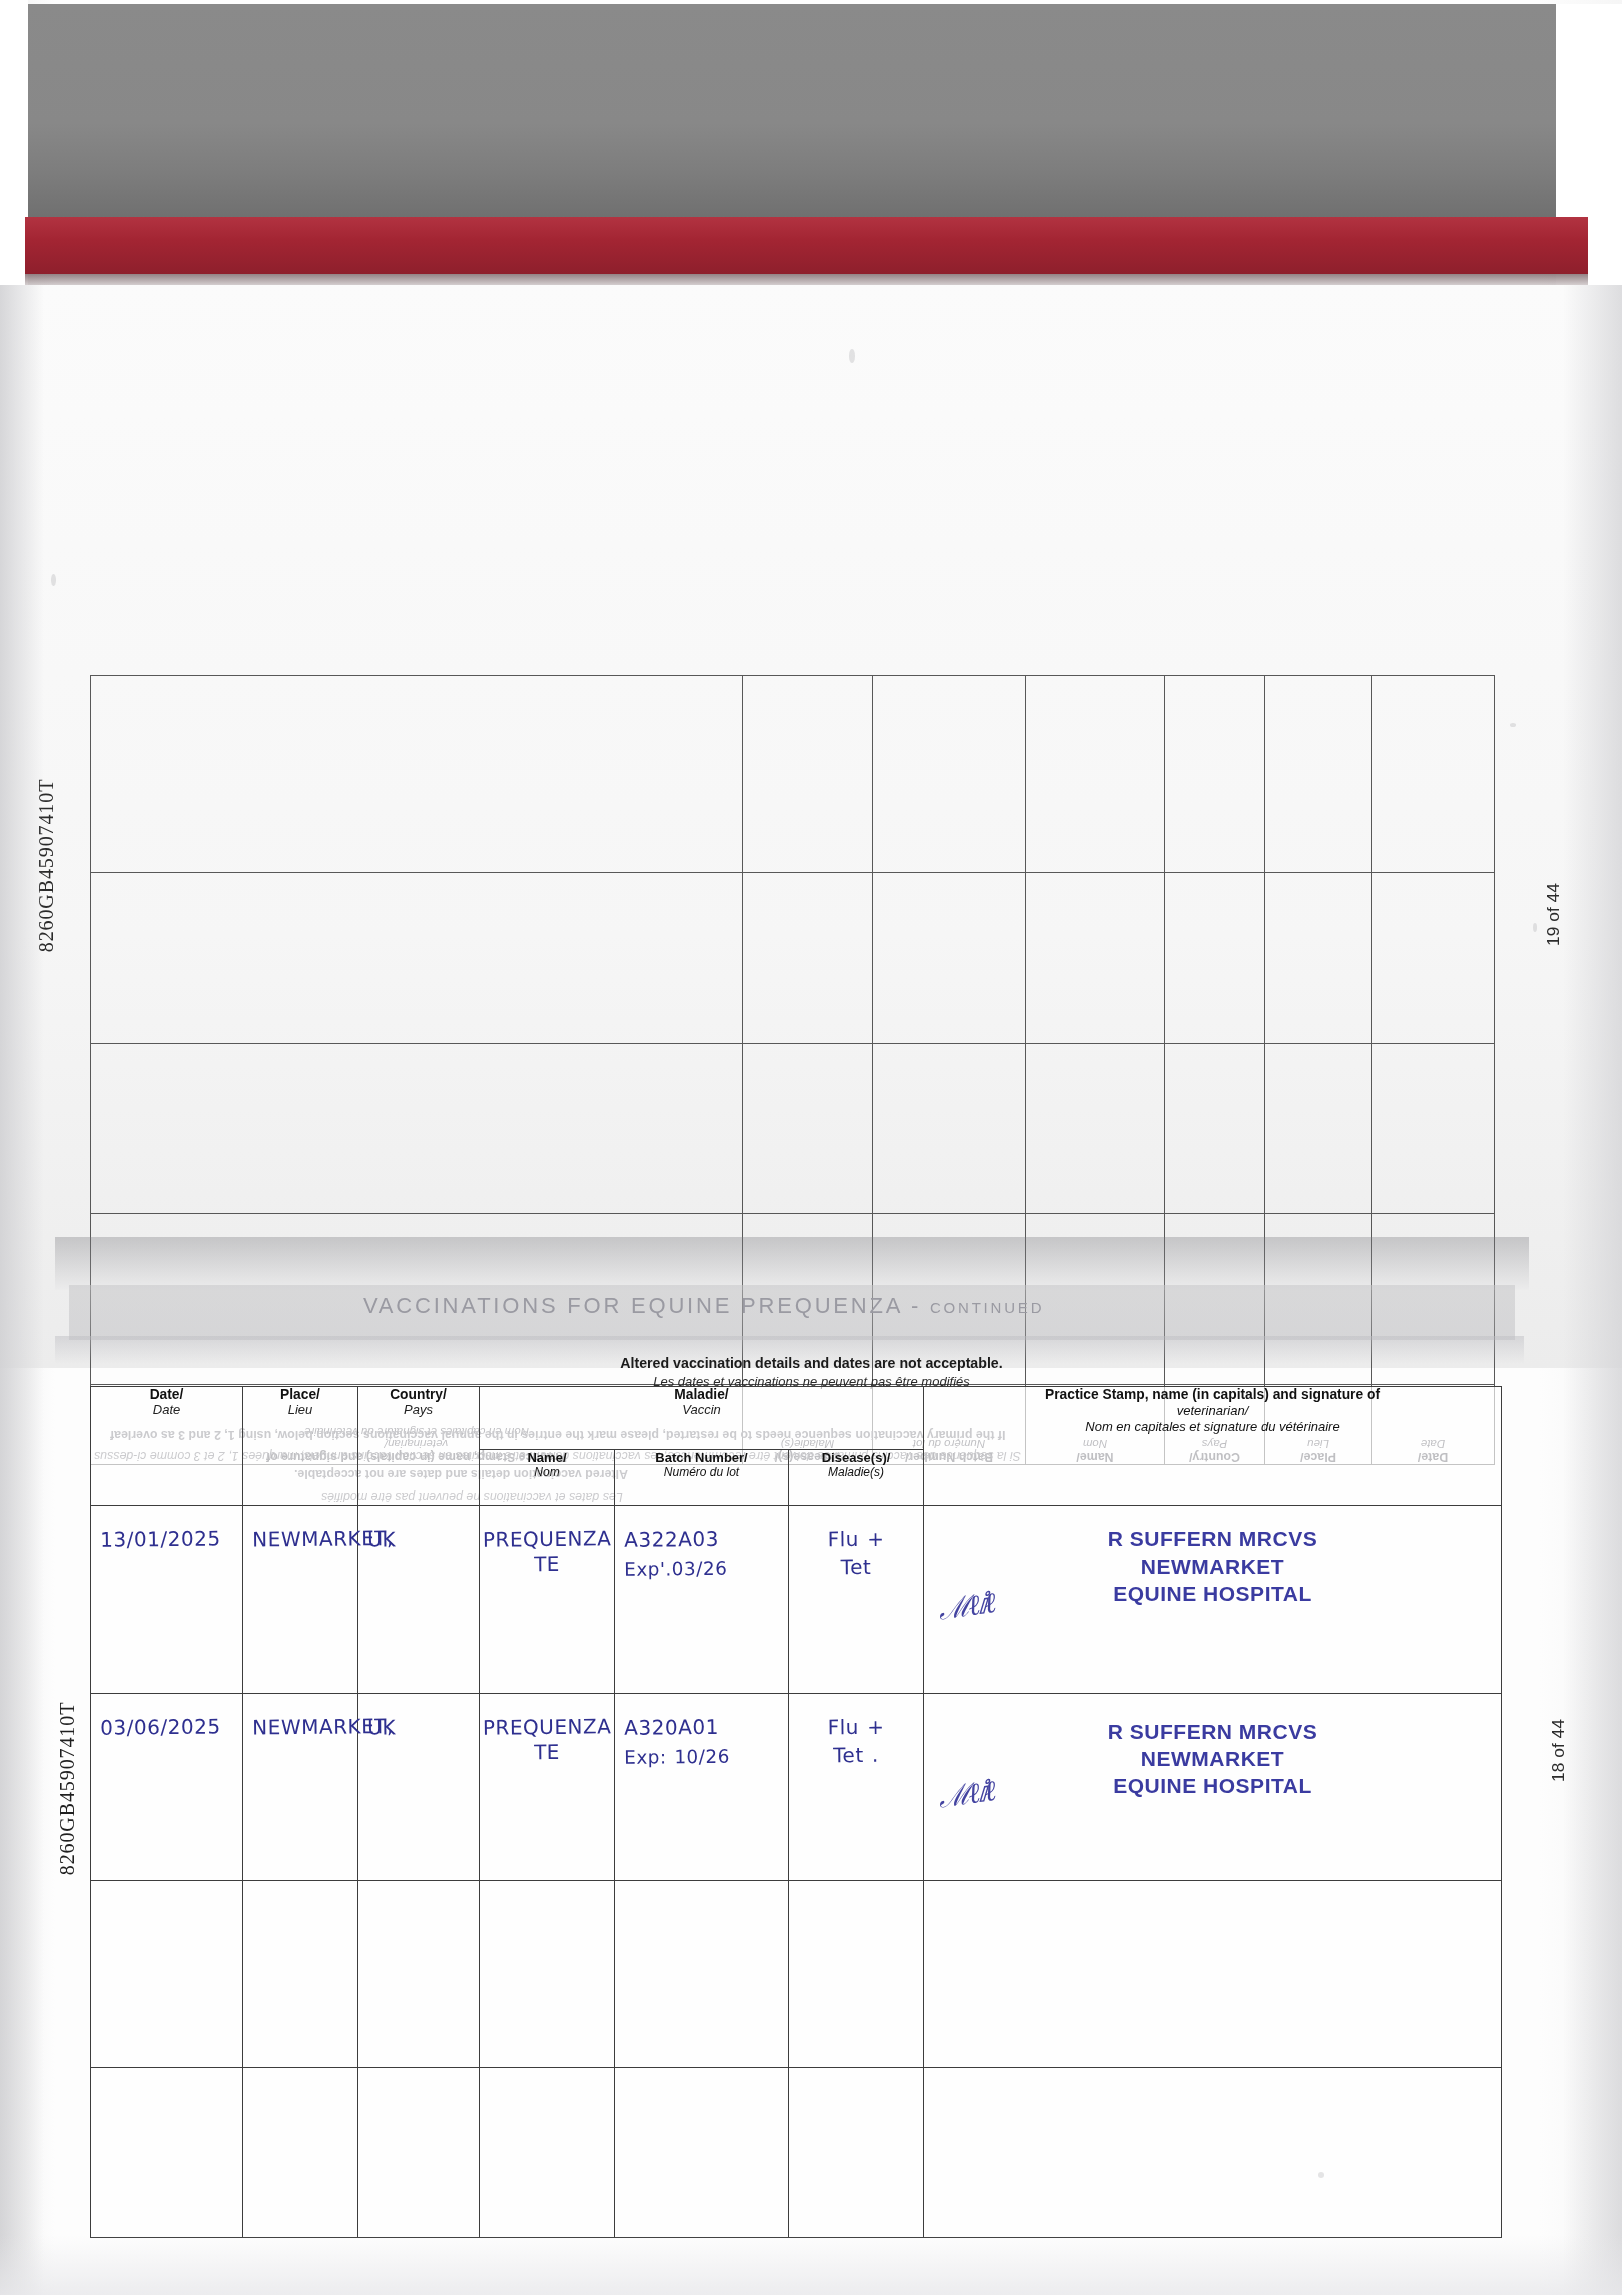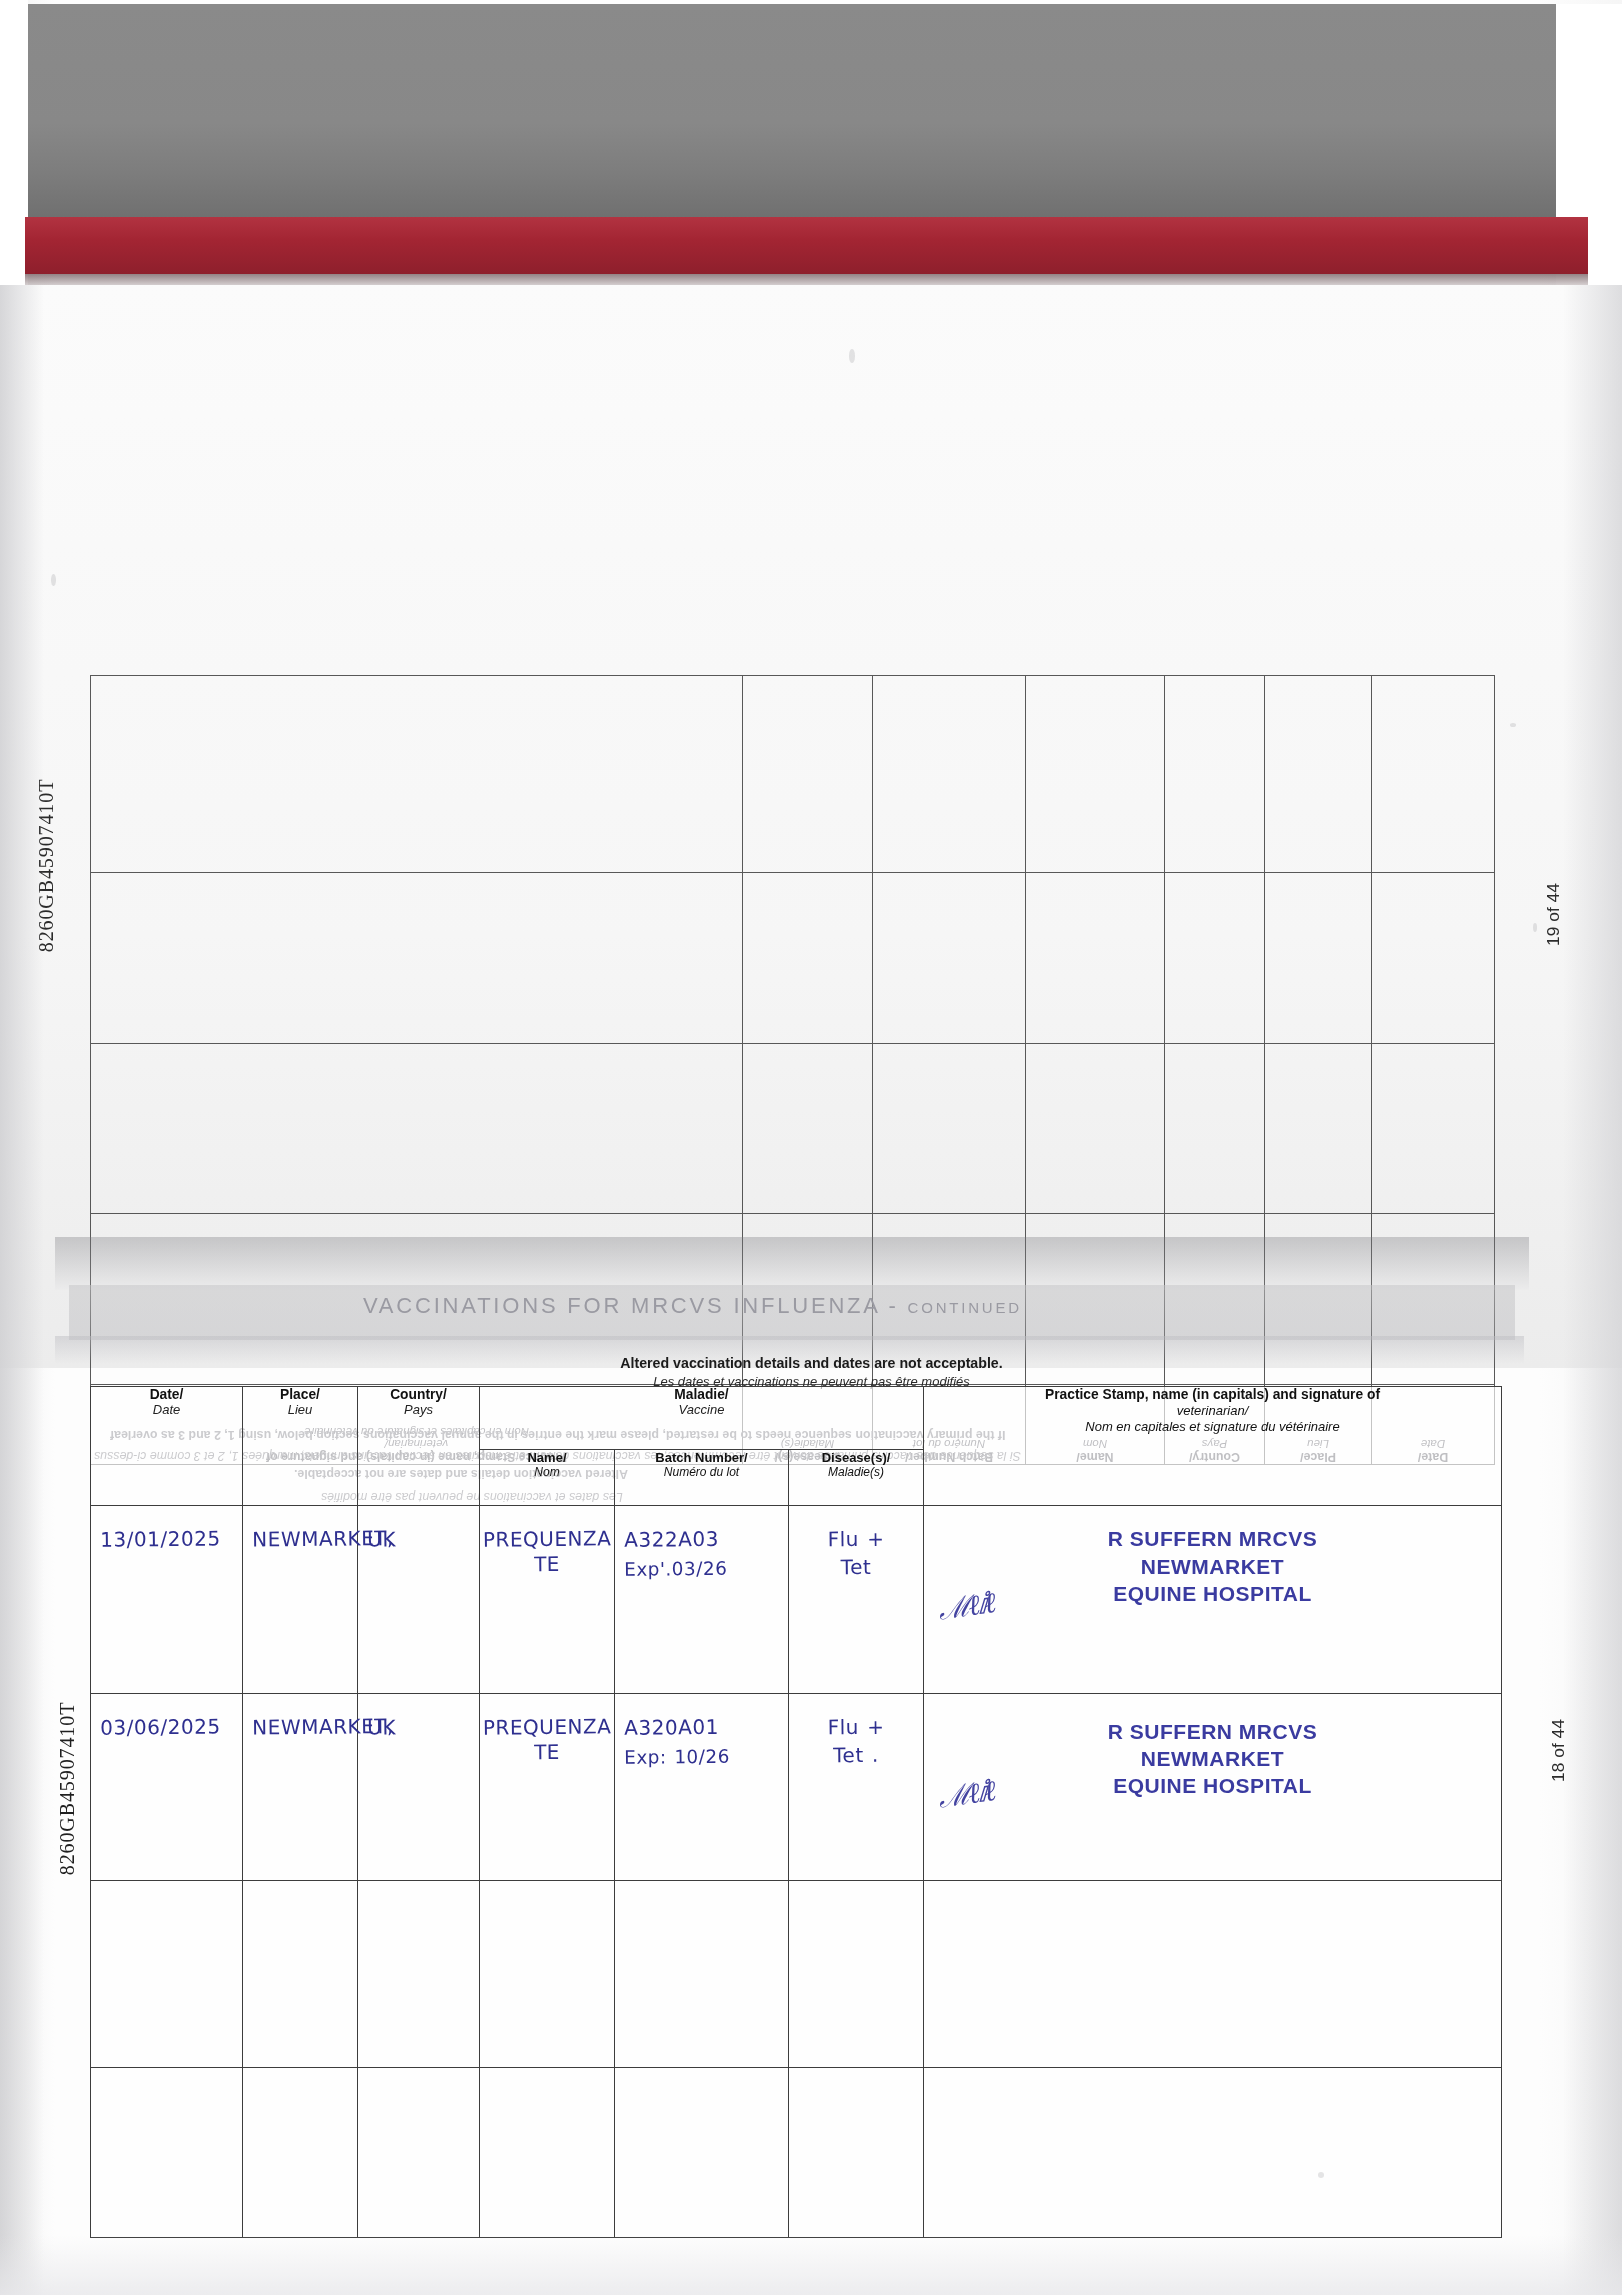--- a/index.html
+++ b/index.html
@@ -427,21 +427,21 @@
     </div>
 
     <div class="ghost-text ghost-bold" style="left:294px; top:1182px;">Altered vaccination details and dates are not acceptable.</div>
     <div class="ghost-text ghost-italic" style="left:321px; top:1205px;">Les dates et vaccinations ne peuvent pas être modifiés</div>
     <div class="ghost-text ghost-bold" style="left:110px; top:1143px;">If the primary vaccination sequence needs to be restarted, please mark the entries in the annual vaccinations section below, using 1, 2 and 3 as overleaf</div>
     <div class="ghost-text ghost-italic" style="left:94px; top:1164px;">Si la séquence des vaccins primaires doivent être recommencée, les vaccinations doivent être inscrites en section vaccins annuels, marquées 1, 2 et 3 comme ci-dessus</div>
   </div>
 
   <div class="fold-shadow"></div>
   <div class="fold-banner">
-    <span>VACCINATIONS FOR MRCVS INFLUENZA  - continued</span>
+    <span>VACCINATIONS FOR EQUINE PREQUENZA  - continued</span>
   </div>
   <div class="fold-shadow2"></div>
 
   <div class="spine-code-top">8260GB45907410T</div>
   <div class="spine-code-bottom">8260GB45907410T</div>
   <div class="page-num-top">19 of 44</div>
   <div class="page-num-bottom">18 of 44</div>
 
   <div class="notice">
     <div class="l1">Altered vaccination details and dates are not acceptable.</div>
@@ -469,21 +469,21 @@
         <td rowspan="2" class="hdr">
           <span>Place/</span>
           <i>Lieu</i>
         </td>
         <td rowspan="2" class="hdr">
           <span>Country/</span>
           <i>Pays</i>
         </td>
         <td colspan="3" class="hdr">
           <span>Maladie/</span>
-          <i>Vaccine</i>
+          <i>Vaccin</i>
         </td>
         <td rowspan="2" class="hdr">
           <span>Practice Stamp, name (in capitals) and signature of</span>
           <span class="vet-hdr-sub">veterinarian/</span>
           <span class="vet-hdr-sub">Nom en capitales et signature du vétérinaire</span>
         </td>
       </tr>
 
       <tr style="height:46px;">
         <td class="subhdr">

